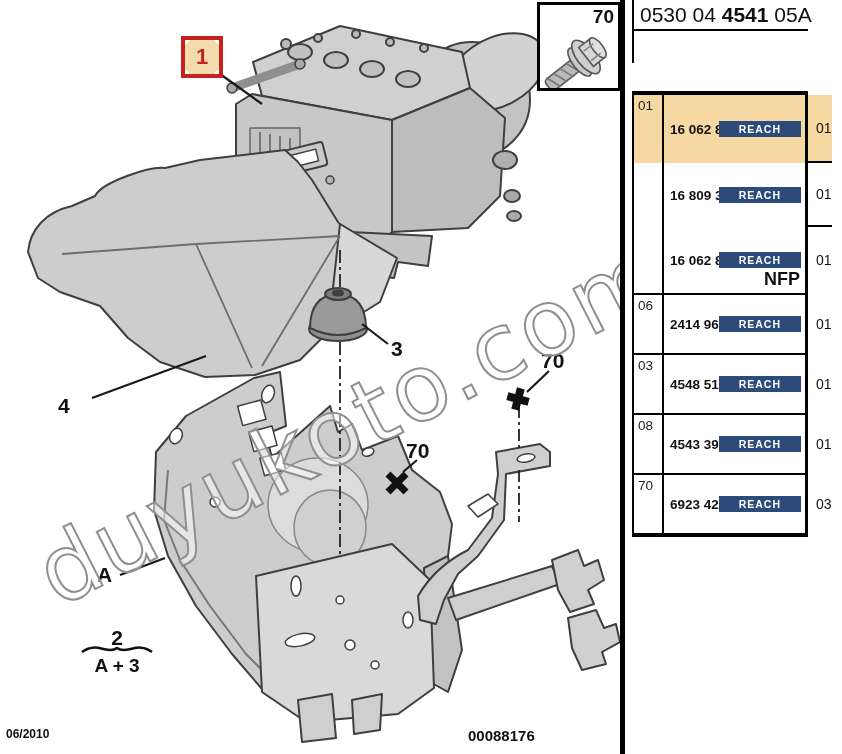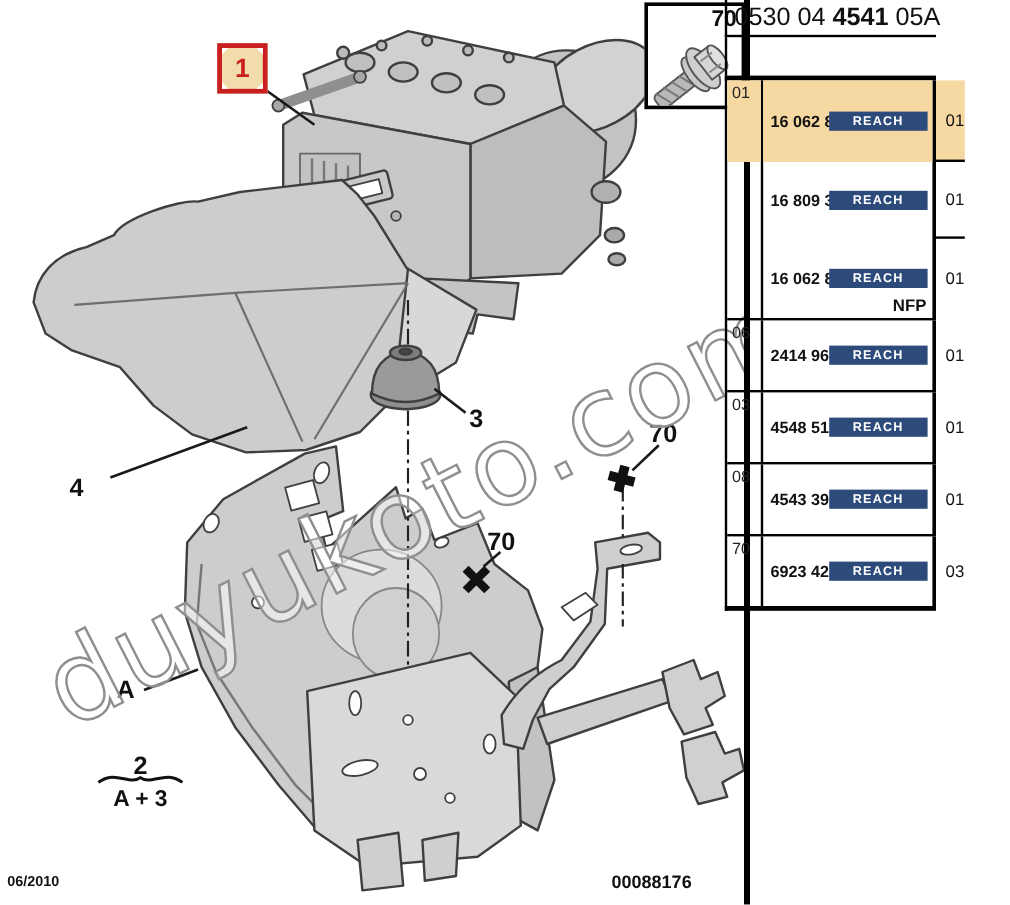--- a/index.html
+++ b/index.html
@@ -15,45 +15,45 @@
 
   .red-callout{position:absolute;left:181px;top:36px;width:42px;height:42px;
                box-sizing:border-box;border:4px solid #c81f1f;background:var(--callout_fill);
                display:flex;align-items:center;justify-content:center;
                color:#c81f1f;font-weight:bold;font-size:22px;overflow:hidden;cursor:pointer;}
   .corner{position:absolute;width:9px;height:9px;background:#fff;transform:rotate(45deg);}
   .corner.tl{left:-5px;top:-5px}.corner.tr{right:-5px;top:-5px}
   .corner.bl{left:-5px;bottom:-5px}.corner.br{right:-5px;bottom:-5px}
 
   .footer-date{position:absolute;left:6px;top:727px;font-weight:bold;font-size:12px;}
-  .footer-doc{position:absolute;left:468px;top:727px;width:150px;text-align:center;
+  .footer-doc{position:absolute;left:468px;top:727px;width:150px;text-align:left;
               font-weight:bold;font-size:15px;}
 
   
   .divider{position:absolute;left:620px;top:0;width:5px;height:754px;background:#000;}
 
   
-  .panel{position:absolute;left:604px;top:0;width:176px;}
+  .panel{position:absolute;left:632px;top:0;width:176px;}
   .hdr{height:29px;border-left:2px solid #000;border-bottom:2px solid #000;
        font-size:21px;line-height:29px;padding-left:6px;white-space:nowrap;}
   .gap{height:32px;border-left:2px solid #000;}
-  .grid{border-top:4px solid #000;border-bottom:4px solid #000;border-left:2px solid #000;}
+  .grid{border-top:4px solid #000;border-bottom:4px solid #000;border-left:2px solid #000;margin-top:28px;}
   .group{display:flex;border-bottom:2px solid #000;}
   .group:last-child{border-bottom:none;}
   .refcol{width:28px;flex:none;border-right:2px solid #000;}
   .refbox{font-size:13.5px;color:#222;padding:3px 0 0 4px;box-sizing:border-box;}
   .partcol{width:141px;flex:none;}
   .qtycol{flex:1;border-left:3px solid #000;}
   .prow{position:relative;}
   .pn{position:absolute;left:6px;top:50%;transform:translateY(-50%);
       font-weight:bold;font-size:13.5px;white-space:nowrap;cursor:pointer;}
   .badge{position:absolute;right:4px;top:50%;transform:translateY(-50%);
          background:var(--reach_bg);color:#fff;font-weight:bold;font-size:10.5px;
          letter-spacing:1px;padding:2px 20px;cursor:pointer;}
-  .note{position:absolute;right:5px;bottom:3px;font-weight:bold;font-size:14px;}
+  .note{position:absolute;right:5px;bottom:3px;font-weight:bold;font-size:18px;}
   .qrow{display:flex;align-items:center;padding-left:8px;font-size:14px;box-sizing:border-box;}
   .qdiv{border-bottom:2px solid #000;}
   .hl{background:var(--highlight);}
 </style>
 </head>
 <body>
 
 <div id="stage">
 
   <svg id="drawing" viewBox="0 0 620 754">

